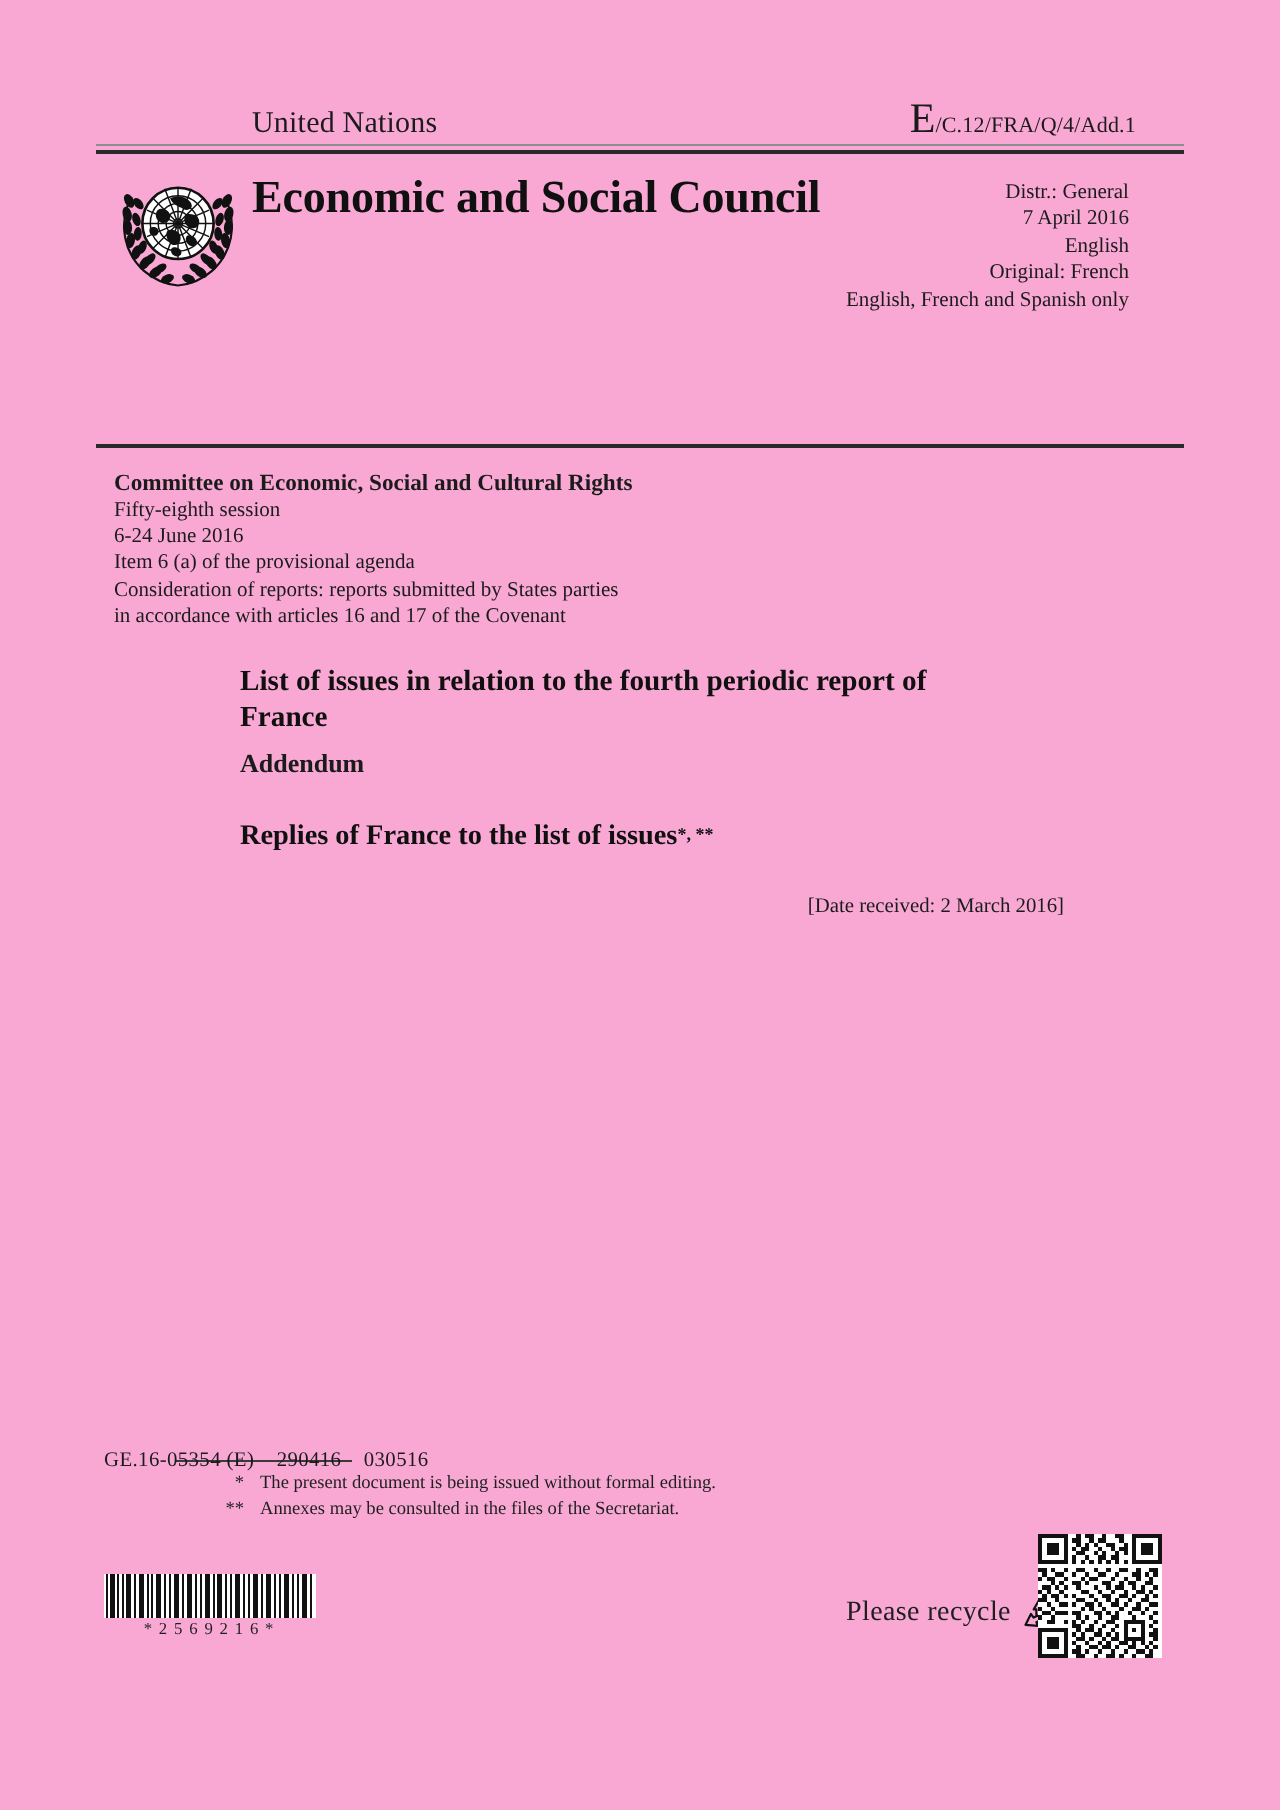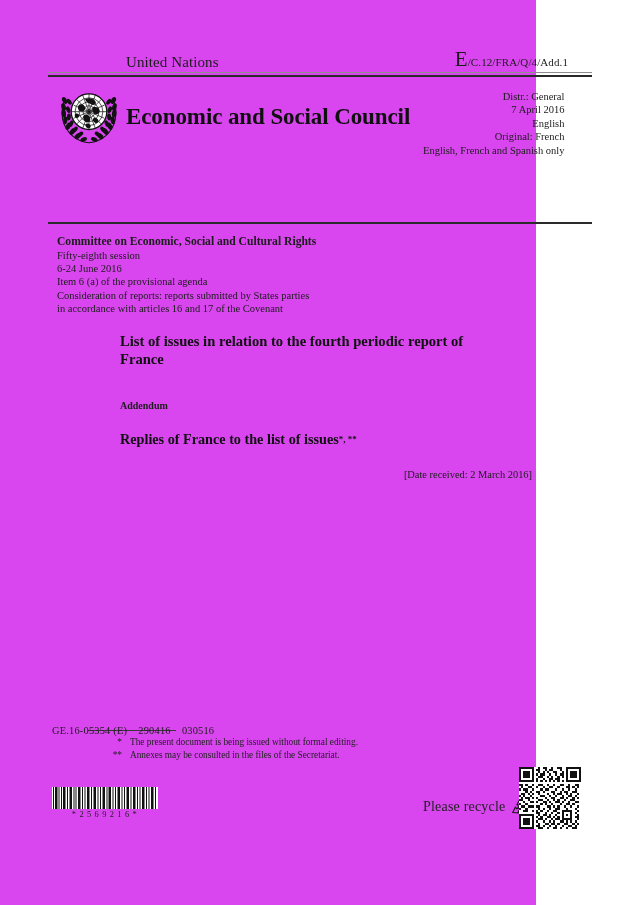--- a/index.html
+++ b/index.html
@@ -12,23 +12,23 @@
     width: 640px;
     height: 905px;
     position: relative;
     font-family: "Liberation Serif", "DejaVu Serif", serif;
     color: #151515;
     overflow: hidden;
   }
   .page {
     position: absolute;
     left: 0; top: 0;
-    width: 536px;
+    width: 640px;
     height: 905px;
-    background: #d946ef;
+    background: #f9a8d4;
   }
 
   
   .masthead {
     position: absolute;
     left: 48px;
     top: 48px;
     width: 544px;
   }
   .masthead-top {
@@ -79,21 +79,21 @@
   .emblem {
     position: absolute;
     left: 8px;
     top: 2px;
     width: 66px;
     height: 66px;
   }
   .council-title {
     position: absolute;
     left: 78px;
-    top: 24px;
+    top: 6px;
     font-size: 23px;
     font-weight: bold;
     letter-spacing: -0.1px;
     white-space: nowrap;
     color: #101010;
   }
   .distr {
     position: absolute;
     left: 375px;
     top: 10px;
@@ -139,22 +139,22 @@
     width: 420px;
   }
   .doc-title {
     font-size: 14.6px;
     font-weight: bold;
     line-height: 18.2px;
     width: 372px;
     color: #101010;
   }
   .addendum {
-    margin-top: 32px;
-    font-size: 10px;
+    margin-top: 6px;
+    font-size: 13px;
     font-weight: bold;
     color: #1b1b1b;
   }
   .replies {
     margin-top: 20px;
     font-size: 14.2px;
     font-weight: bold;
     color: #101010;
   }
   .replies .stars {

